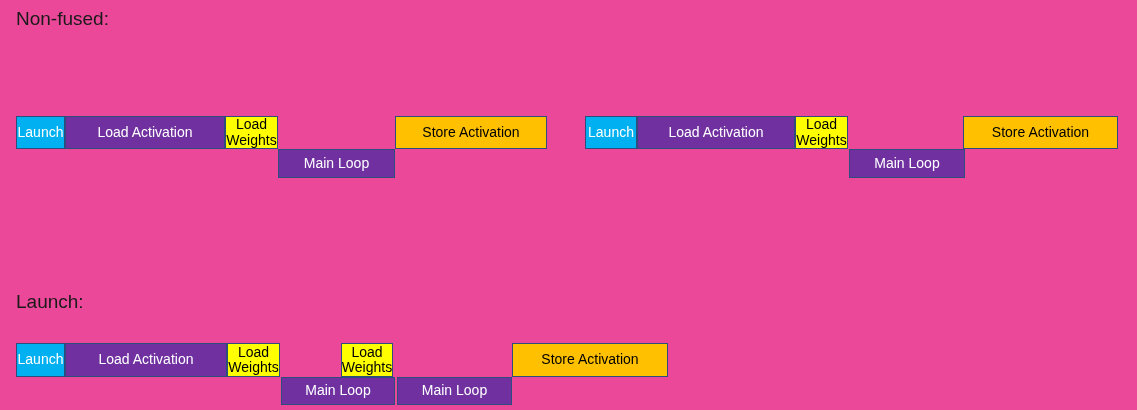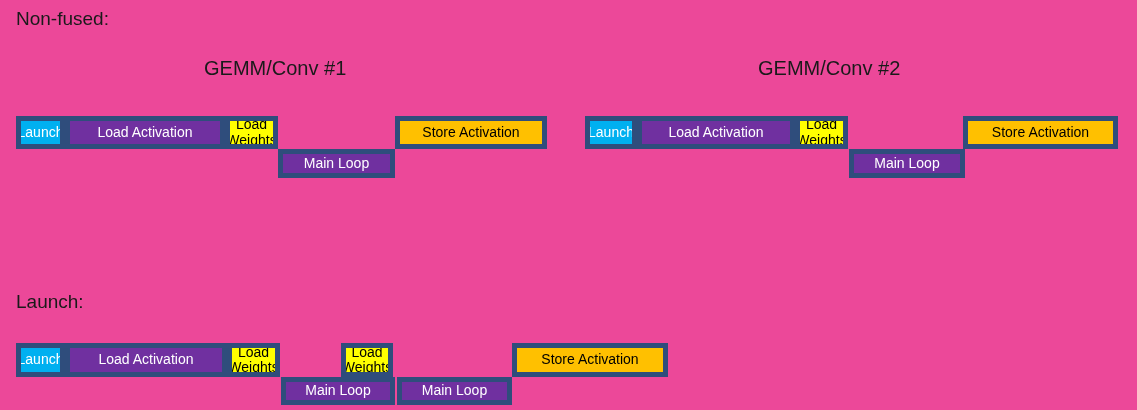--- a/index.html
+++ b/index.html
@@ -23,40 +23,38 @@
   }
   .group-title {
     position: absolute;
     font-size: 20px;
     color: #1a1a1a;
     white-space: nowrap;
   }
   .block {
     position: absolute;
     box-sizing: border-box;
-    border: 5px solid #0369a1;
+    border: 1px solid #0369a1;
     display: flex;
     align-items: center;
     justify-content: center;
     text-align: center;
     font-size: 14px;
     line-height: 1.08;
     overflow: hidden;
   }
 </style>
 </head>
 <body>
 
 <div class="canvas">
 
   <div class="section-label" style="left:16px; top:8px;">Non-fused:</div>
 
-  <div class="group-title" style="left:204px; top:57px;">GEMM/Conv #1</div>
 
-  <div class="group-title" style="left:758px; top:57px;">GEMM/Conv #2</div>
 
   <div class="section-label" style="left:16px; top:291px;">Launch:</div>
 
   <div id="blocks">
       <div class="block" style="left: 16px; top: 116px; width: 49px; height: 33px; background: rgb(0, 176, 240); color: rgb(255, 255, 255); border-color: rgb(47, 77, 124);">Launch</div>
       <div class="block" style="left: 65px; top: 116px; width: 160px; height: 33px; background: rgb(112, 48, 160); color: rgb(255, 255, 255); border-color: rgb(47, 77, 124);">Load Activation</div>
       <div class="block" style="left: 225px; top: 116px; width: 53px; height: 33px; background: rgb(255, 255, 0); color: rgb(0, 0, 0); border-color: rgb(47, 77, 124);">Load Weights</div>
       <div class="block" style="left: 278px; top: 149px; width: 117px; height: 29px; background: rgb(112, 48, 160); color: rgb(255, 255, 255); border-color: rgb(47, 77, 124);">Main Loop</div>
       <div class="block" style="left: 395px; top: 116px; width: 152px; height: 33px; background: rgb(255, 192, 0); color: rgb(0, 0, 0); border-color: rgb(47, 77, 124);">Store Activation</div>
       <div class="block" style="left: 585px; top: 116px; width: 52px; height: 33px; background: rgb(0, 176, 240); color: rgb(255, 255, 255); border-color: rgb(47, 77, 124);">Launch</div>

